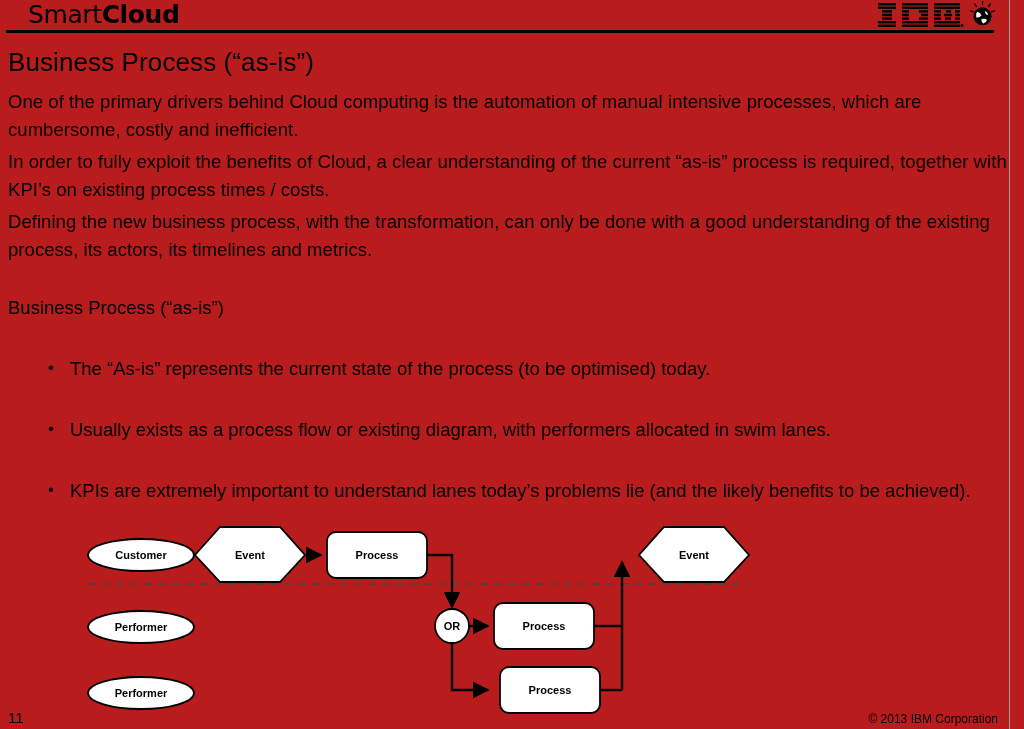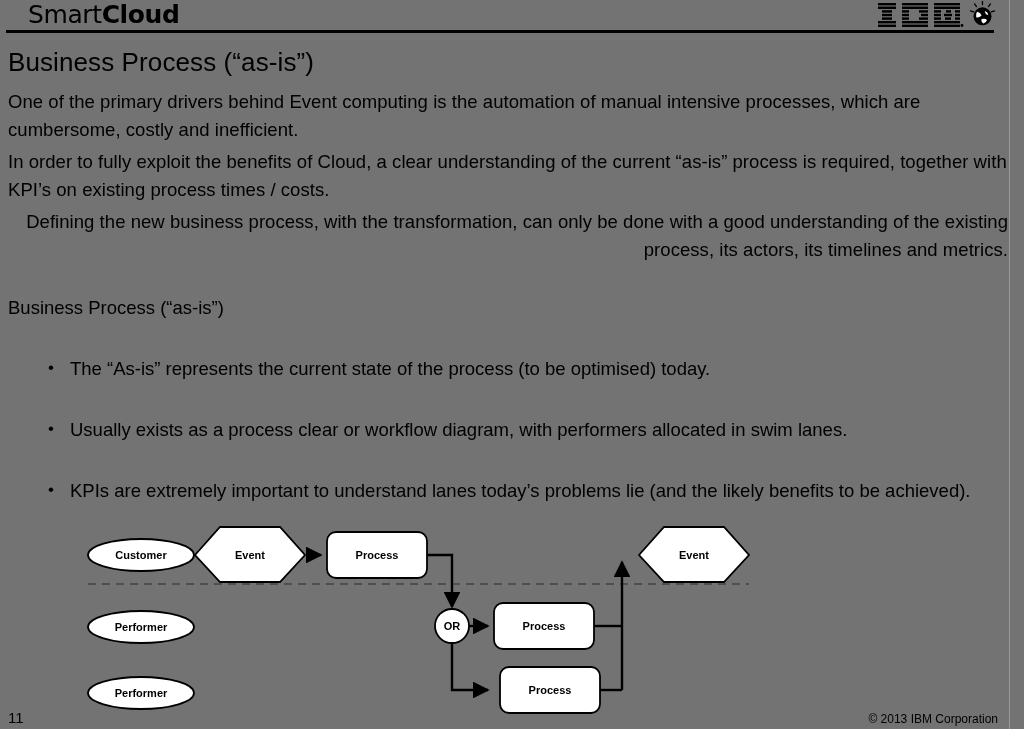--- a/index.html
+++ b/index.html
@@ -13,21 +13,21 @@
     overflow: hidden;
     font-family: "Liberation Sans", sans-serif;
     color: #000000;
     position: relative;
   }
   .slide {
     position: absolute;
     left: 0; top: 0;
     width: 1024px;
     height: 729px;
-    background: #737373;
+    background: #b91c1c;
   }
   
   .header {
     position: absolute;
     left: 0; top: 0;
     width: 1024px;
     height: 36px;
   }
   .brand {
     position: absolute;
@@ -80,21 +80,21 @@
     left: 8px;
     top: 88px;
     width: 1000px;
   }
   .para {
     font-size: 18.5px;
     line-height: 28px;
     margin: 0 0 4px 0;
     letter-spacing: 0.05px;
   }
-  .para.spacer-after { margin-bottom: 28px; text-align: right; }
+  .para.spacer-after { margin-bottom: 28px; }
   .section-label {
     font-size: 18.5px;
     line-height: 28px;
     margin: 30px 0 4px 0;
   }
   ul.bullets {
     list-style: none;
     margin: 0;
     padding: 0 0 0 40px;
   }
@@ -215,29 +215,29 @@
         <path d="M14 20 q4 -1 6 1 q-1 3 -4 4 q-3 -2 -2 -5 z"></path>
       </g>
     </svg>
 
     <div class="header-rule"></div>
   </div>
 
   <div class="slide-title">Business Process (“as-is”)</div>
 
   <div class="body-block">
-    <p class="para">One of the primary drivers behind Event computing is the automation of manual intensive processes, which are cumbersome, costly and inefficient.</p>
+    <p class="para">One of the primary drivers behind Cloud computing is the automation of manual intensive processes, which are cumbersome, costly and inefficient.</p>
     <p class="para">In order to fully exploit the benefits of Cloud, a clear understanding of the current “as-is” process is required, together with KPI’s on existing process times / costs.</p>
     <p class="para spacer-after">Defining the new business process, with the transformation, can only be done with a good understanding of the existing process, its actors, its timelines and metrics.</p>
 
     <div class="section-label">Business Process (“as-is”)</div>
 
     <ul class="bullets">
       <li>The “As-is” represents the current state of the process (to be optimised) today.</li>
-      <li>Usually exists as a process clear or workflow diagram, with performers allocated in swim lanes.</li>
+      <li>Usually exists as a process flow or existing diagram, with performers allocated in swim lanes.</li>
       <li>KPIs are extremely important to understand lanes today’s problems lie (and the likely benefits to be achieved).</li>
     </ul>
   </div>
 
   <div class="diagram">
     <svg width="700" height="200" viewBox="0 0 700 200">
       <defs>
         <marker id="arrow" viewBox="0 0 10 10" refX="9" refY="5" markerWidth="7" markerHeight="7" orient="auto-start-reverse">
           <path d="M 0 0 L 10 5 L 0 10 z" fill="#000000"></path>
         </marker>

